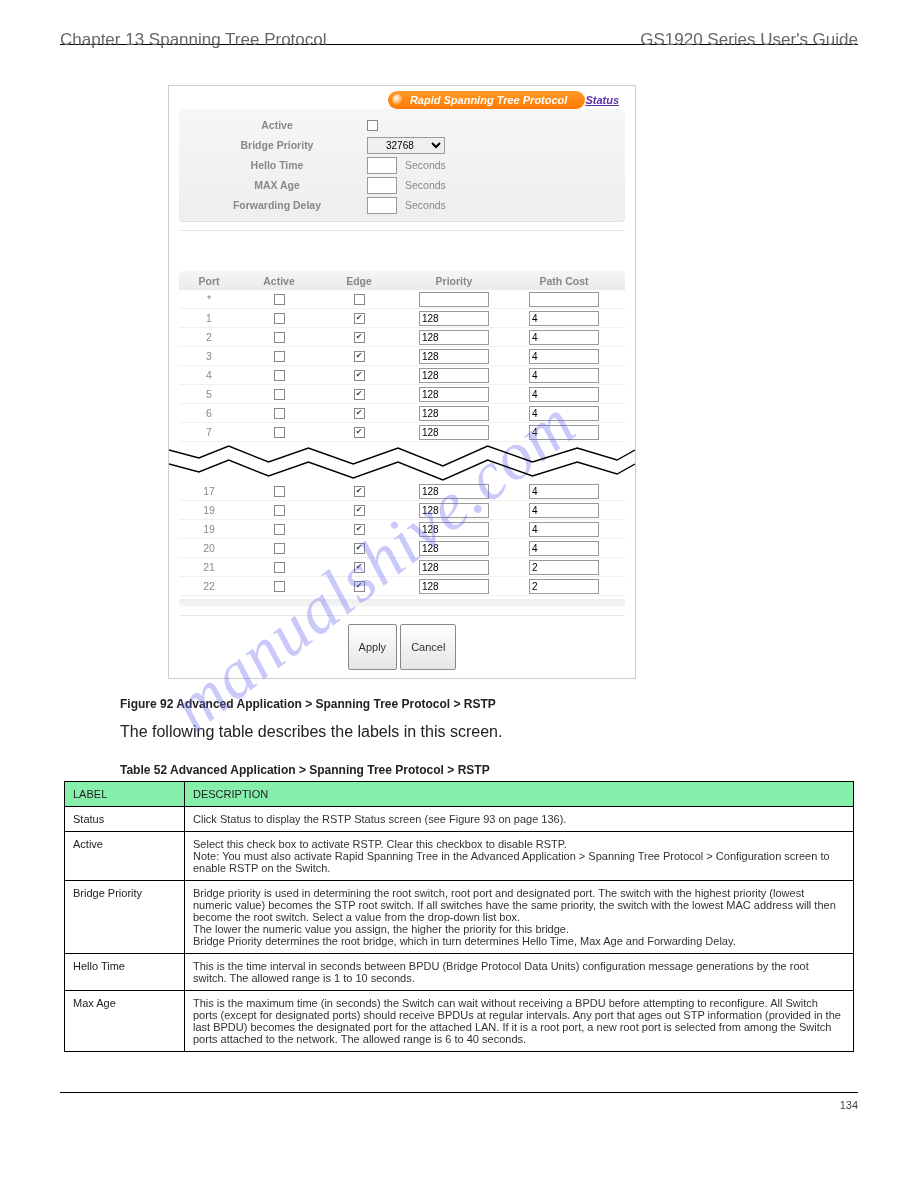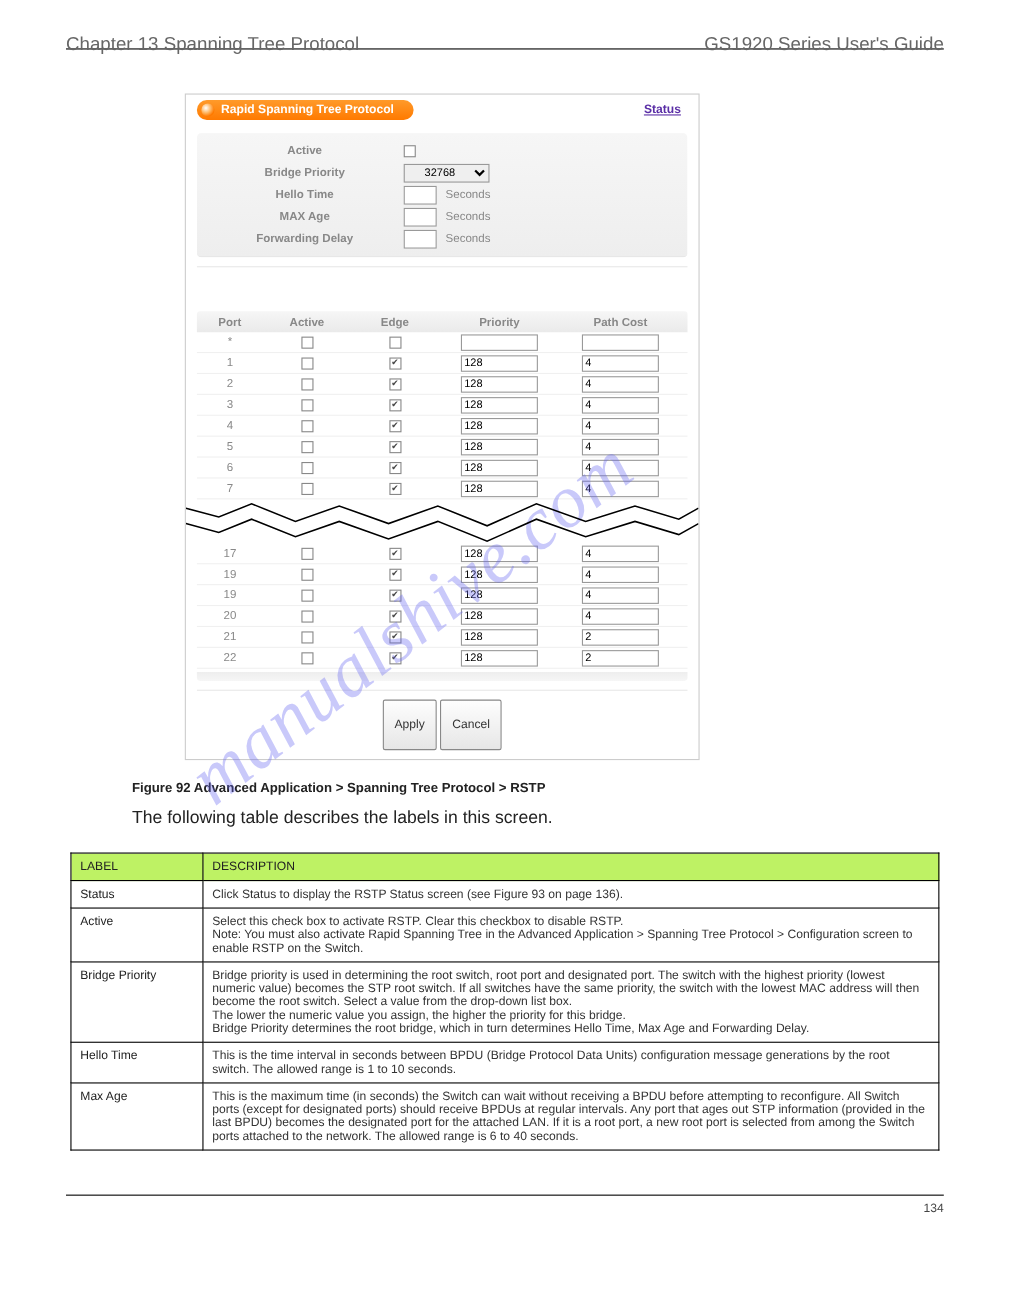--- a/index.html
+++ b/index.html
@@ -52,22 +52,23 @@
     transform: rotate(-38deg);
     left: -40px;
     top: 440px;
     white-space: nowrap;
     letter-spacing: 1px;
   }
 
   .title-row {
     display: flex;
     align-items: center;
-    justify-content: space-between;
-    margin-bottom: 12px;
+    justify-content: flex-end;
+    margin-bottom: 0;
+    font-style: italic;
   }
   .title-bar {
     display: flex;
     align-items: center;
     gap: 4px;
   }
   .title-pill {
     background: linear-gradient(#ff9a2a,#ff7a00);
     color: #fff;
     font-weight: bold;
@@ -228,21 +229,21 @@
     margin: 0 4px;
     font-size: 11px;
   }
   table.desc th, table.desc td {
     border: 1px solid #000;
     padding: 6px 8px;
     vertical-align: top;
     text-align: left;
   }
   table.desc thead th {
-    background: #bef264;
+    background: #86efac;
     color: #222;
     font-weight: normal;
   }
   table.desc td.lab { width: 120px; color:#222; }
 
   .bottom-rule {
     border-top: 1px solid #000;
     margin-top: 40px;
   }
   .footer-row {
@@ -494,20 +495,21 @@
     <hr class="bottom-hr">
 
     <div class="btn-row">
       <span class="btn">Apply</span>
       <span class="btn">Cancel</span>
     </div>
   </div>
 
   <div class="fig-caption">Figure 92   Advanced Application &gt; Spanning Tree Protocol &gt; RSTP</div>
   <div class="desc-intro">The following table describes the labels in this screen.</div>
+  <div class="tbl-caption">Table 52   Advanced Application &gt; Spanning Tree Protocol &gt; RSTP</div>
 
   <table class="desc">
     <thead>
       <tr>
         <th>LABEL</th>
         <th>DESCRIPTION</th>
       </tr>
     </thead>
     <tbody id="desc-body">
         <tr>

